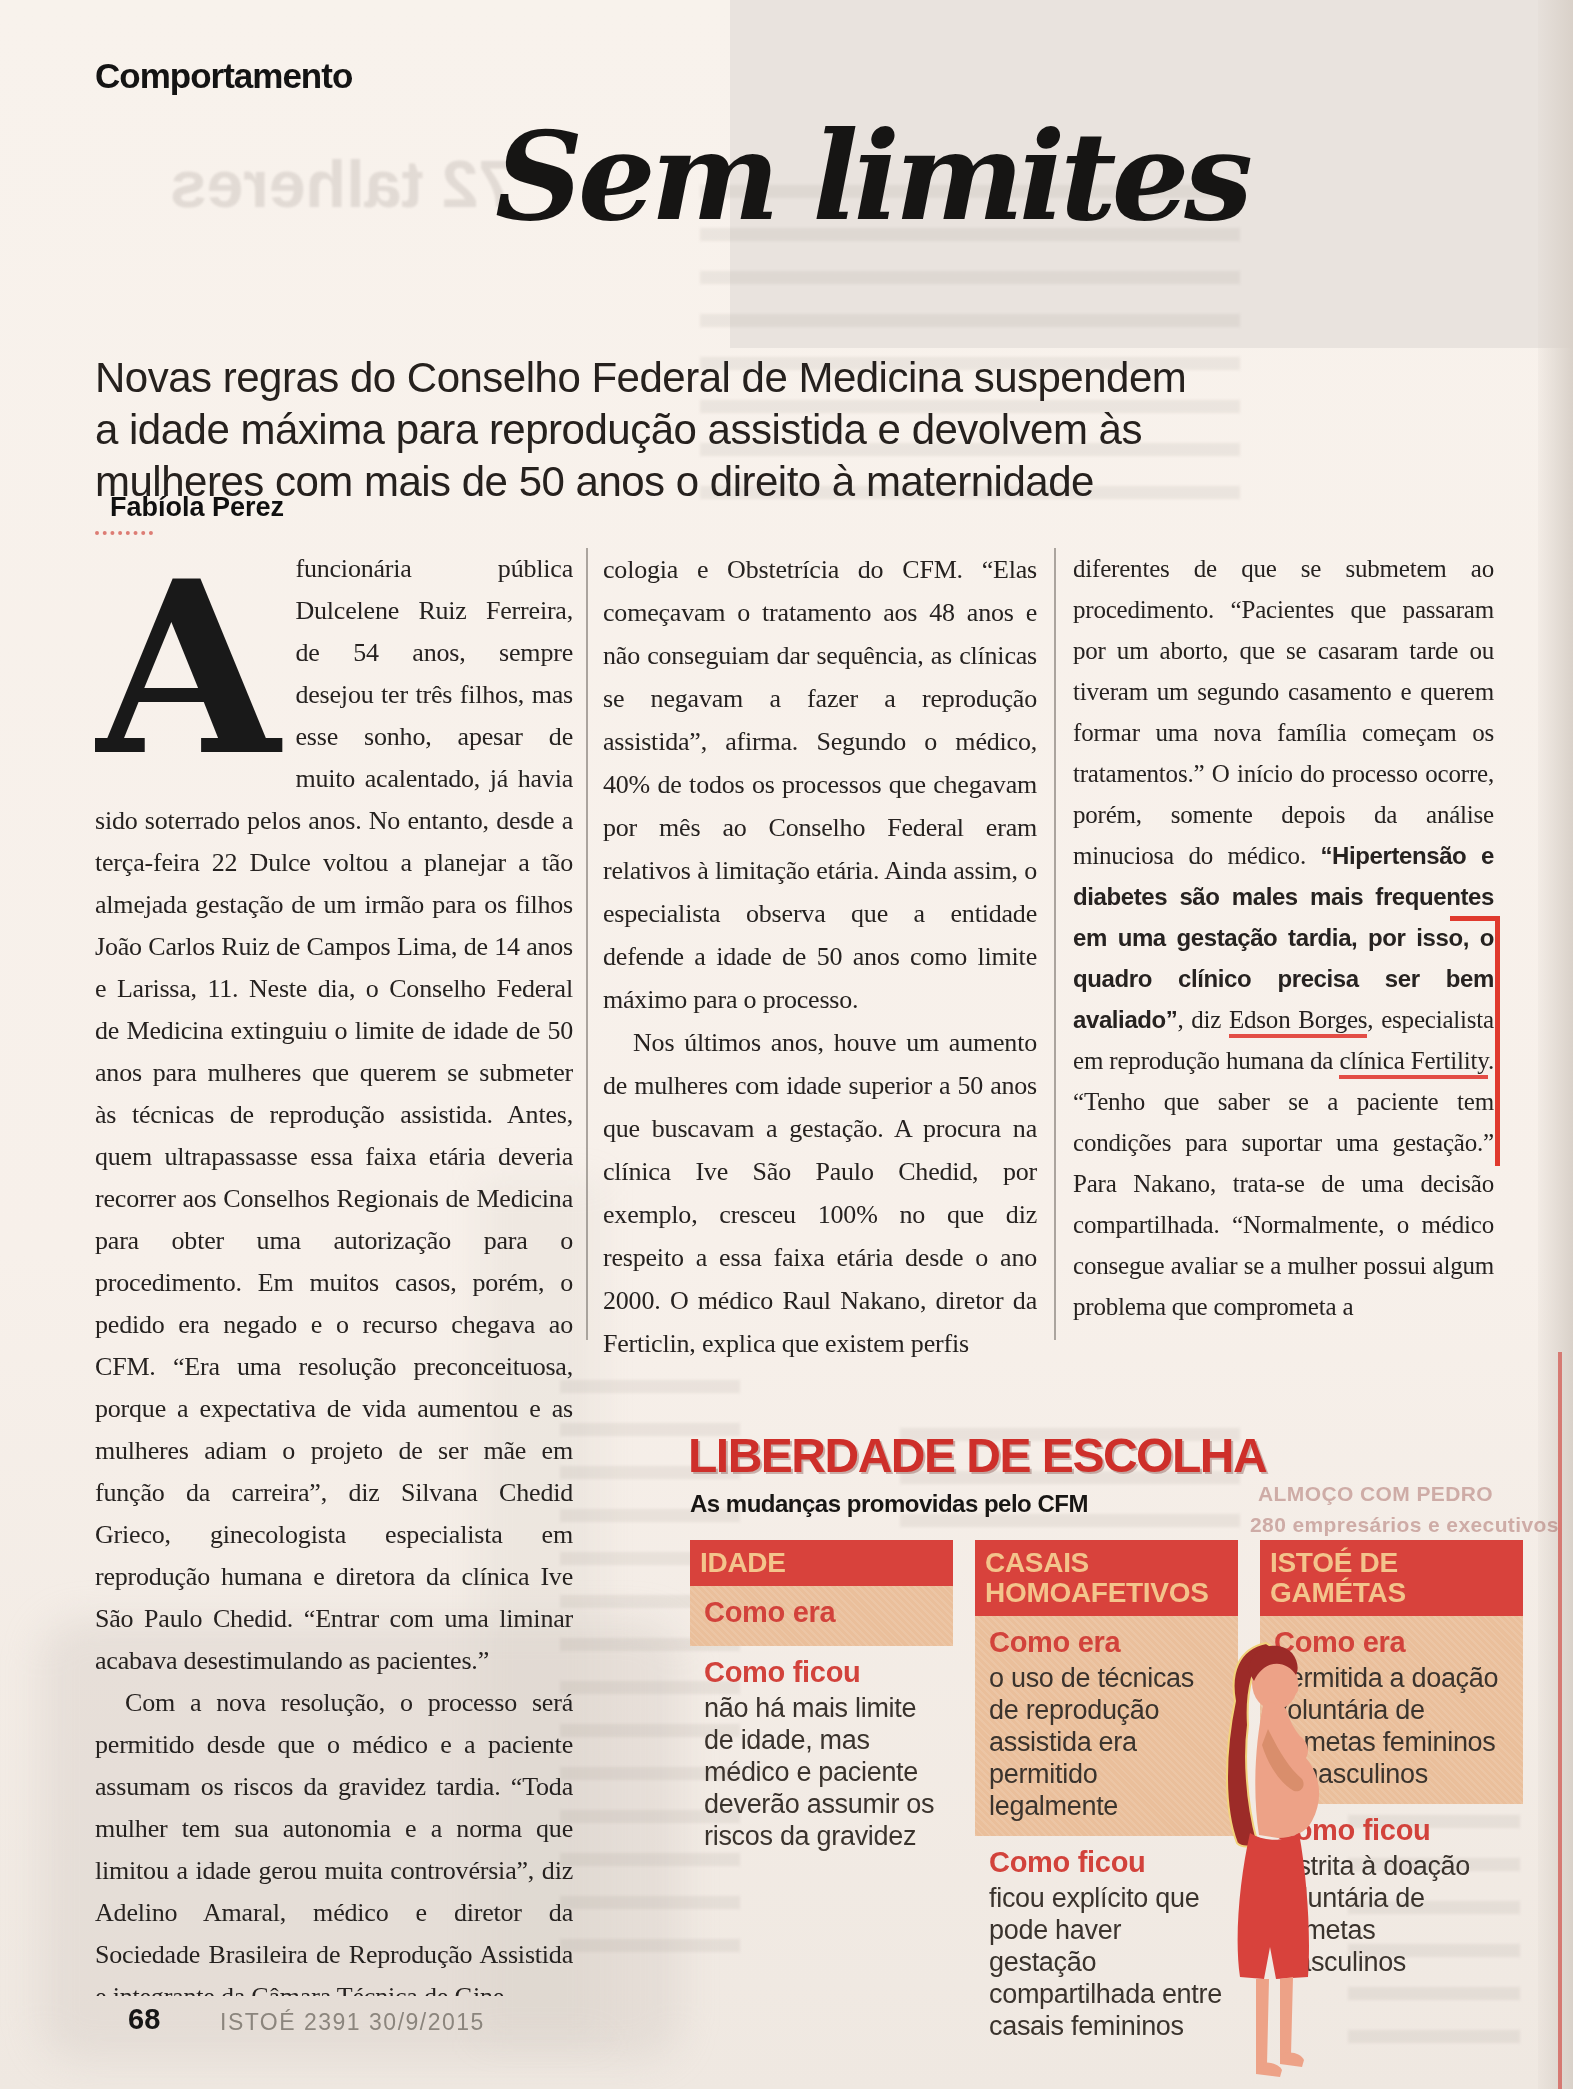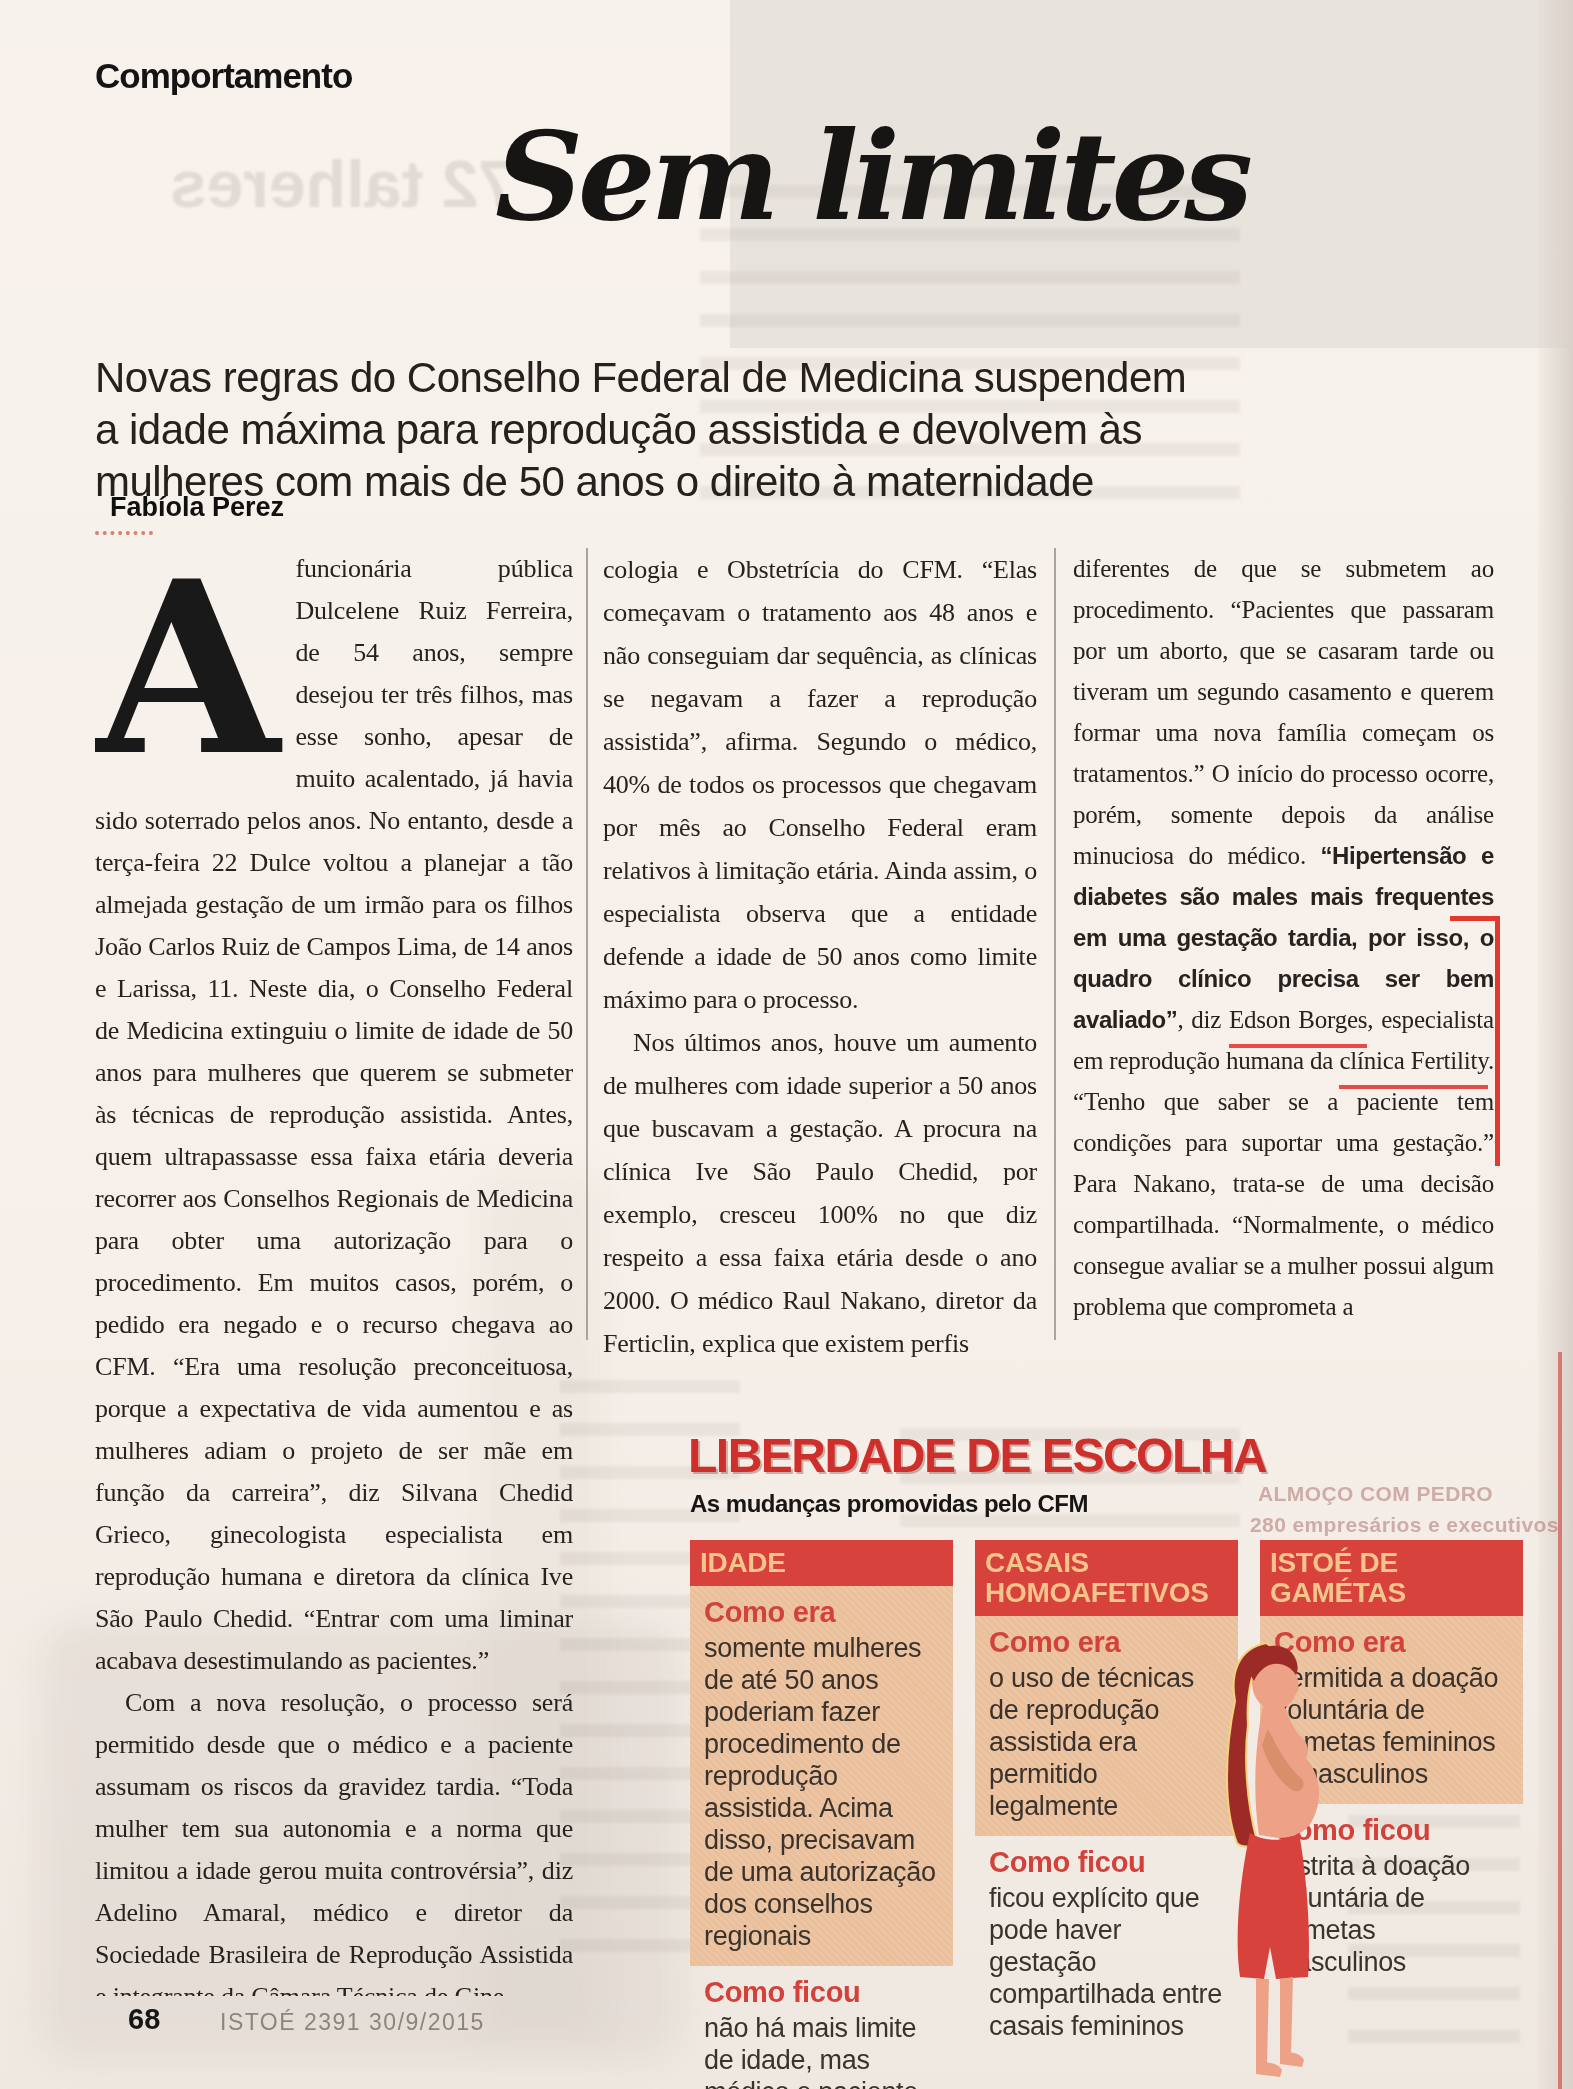--- a/index.html
+++ b/index.html
@@ -42,21 +42,21 @@
   .col .indent{text-indent:30px;}
   .col1{left:95px;top:548px;width:478px;height:1448px;font-size:26px;line-height:42px;letter-spacing:-.2px;}
   .col2{left:603px;top:548px;width:434px;height:876px;font-size:26px;line-height:43px;letter-spacing:-.2px;}
   .col3{left:1073px;top:548px;width:421px;height:852px;font-size:25px;line-height:41px;letter-spacing:-.2px;}
   .dropcap{float:left;font-family:"DejaVu Serif",serif;font-weight:bold;font-size:238px;
     line-height:206px;margin:18px 16px 0 0;color:#191919;}
   .vdiv{width:2px;background:#97918b;opacity:.8;}
   .vdiv1{left:586px;top:548px;height:792px;}
   .vdiv2{left:1054px;top:548px;height:792px;}
   .qbold{font-family:"Liberation Sans",sans-serif;font-weight:bold;font-size:24px;letter-spacing:-.4px;}
-  .redline{border-bottom:4px solid rgba(223,48,40,.85);padding-bottom:11px;font-family:Liberation Serif, serif;}
+  .redline{border-bottom:4px solid rgba(223,48,40,.85);padding-bottom:1px;font-family:Liberation Serif, serif;}
   .q-tick{left:1450px;top:916px;width:50px;height:5px;background:#e03a2e;z-index:5;}
   .q-vline{left:1495px;top:916px;width:5px;height:250px;background:#e03a2e;z-index:5;}
 
   
   .ib-title{left:688px;top:1428px;font-family:"Liberation Sans",sans-serif;font-weight:bold;
     font-size:48px;letter-spacing:-1.5px;color:#ce2f2a;text-shadow:2px 2px 0 rgba(96,30,26,.30);z-index:4;}
   .ib-sub{left:690px;top:1482px;font-family:"Liberation Sans",sans-serif;font-weight:bold;
     font-size:24px;letter-spacing:-.5px;color:#181614;z-index:4;margin-top:8px;}
   .panel{width:263px;top:1540px;z-index:3;font-family:"Liberation Sans",sans-serif;}
   .panel-1{left:690px;}
@@ -126,21 +126,20 @@
   <div class="abs q-tick"></div>
   <div class="abs q-vline"></div>
 
   <div class="abs ib-title">LIBERDADE DE ESCOLHA</div>
   <div class="abs ib-sub">As mudanças promovidas pelo CFM</div>
 
   <div class="abs panel panel-1">
     <div class="panel-header">IDADE</div>
     <div class="panel-era">
       <div class="p-label">Como era</div>
-      <div class="p-text">somente mulheres de até 50 anos poderiam fazer procedimento de reprodução assistida. Acima disso, precisavam de uma autorização dos conselhos regionais</div>
     </div>
     <div class="panel-ficou">
       <div class="p-label">Como ficou</div>
       <div class="p-text">não há mais limite de idade, mas médico e paciente deverão assumir os riscos da gravidez</div>
     </div>
   </div>
 
   <div class="abs panel panel-2">
     <div class="panel-header">CASAIS HOMOAFETIVOS</div>
     <div class="panel-era">

